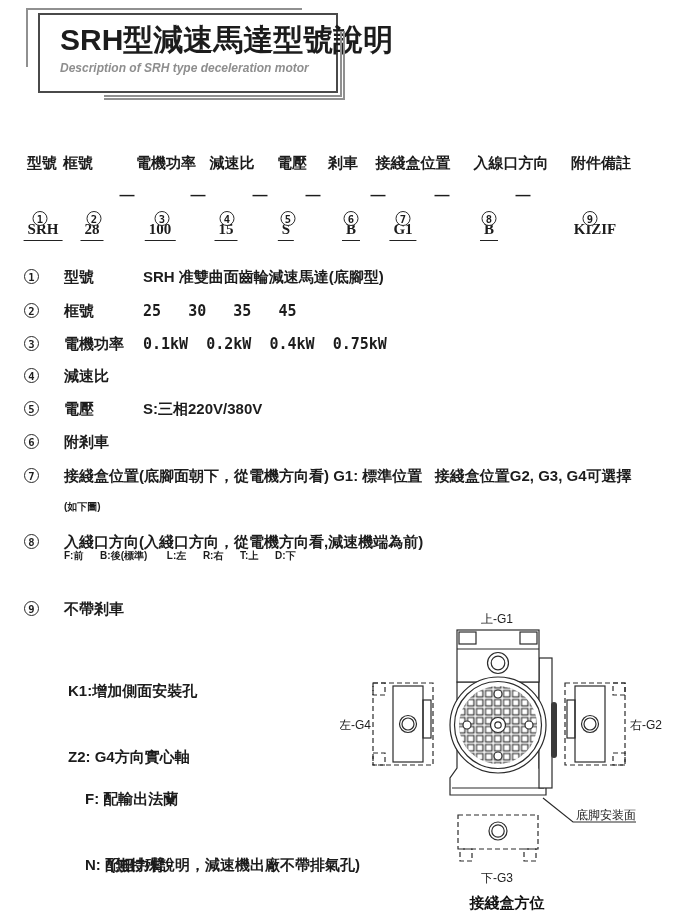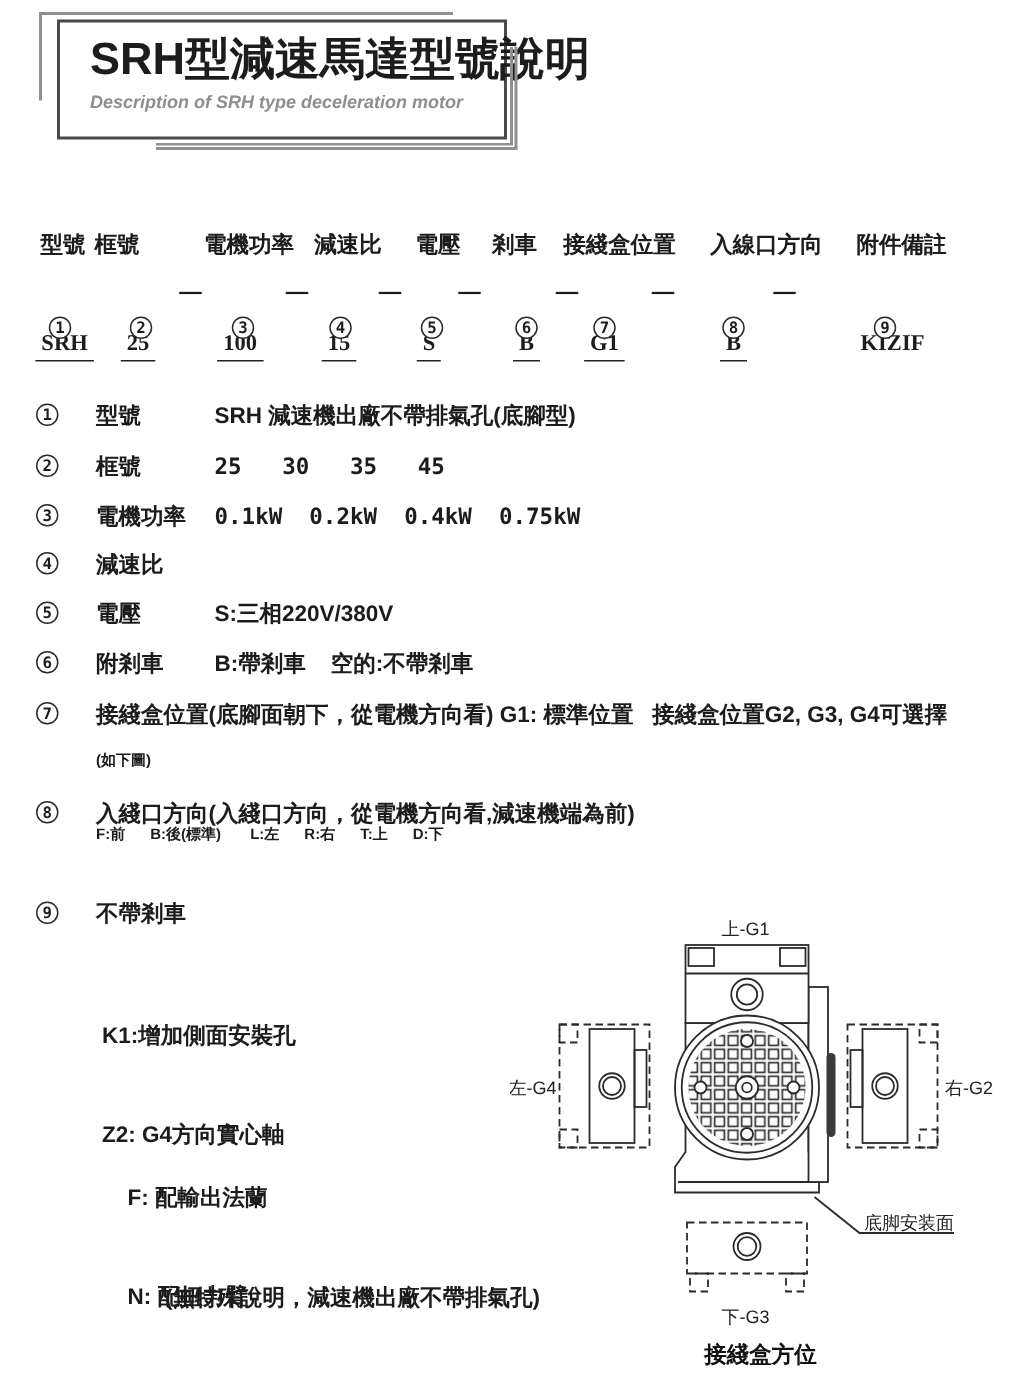--- a/index.html
+++ b/index.html
@@ -62,21 +62,21 @@
     <span class="mh" style="left:78px">框號</span>
     <span class="mh" style="left:166px">電機功率</span>
     <span class="mh" style="left:232px">減速比</span>
     <span class="mh" style="left:292px">電壓</span>
     <span class="mh" style="left:343px">剎車</span>
     <span class="mh" style="left:413px">接綫盒位置</span>
     <span class="mh" style="left:511px">入線口方向</span>
     <span class="mh" style="left:601px">附件備註</span>
 
     <span class="mcode" style="left:43px">SRH</span>
-    <span class="mcode" style="left:92px">25</span>
+    <span class="mcode" style="left:92px">28</span>
     <span class="mcode" style="left:160px">100</span>
     <span class="mcode" style="left:226px">15</span>
     <span class="mcode" style="left:286px">S</span>
     <span class="mcode" style="left:351px">B</span>
     <span class="mcode" style="left:403px">G1</span>
     <span class="mcode" style="left:489px">B</span>
     <span class="mcode" style="left:595px; border-bottom:none">KIZIF</span>
 
     <span class="mdash" style="left:127px">—</span>
     <span class="mdash" style="left:198px">—</span>
@@ -93,21 +93,21 @@
     <span class="circ mnum" style="left:288px">5</span>
     <span class="circ mnum" style="left:351px">6</span>
     <span class="circ mnum" style="left:403px">7</span>
     <span class="circ mnum" style="left:489px">8</span>
     <span class="circ mnum" style="left:590px">9</span>
   </div>
 
   <div class="item" style="top:268px">
     <span class="circ inum">1</span>
     <span class="ilbl">型號</span>
-    <span class="ival">SRH 減速機出廠不帶排氣孔(底腳型)</span>
+    <span class="ival">SRH 准雙曲面齒輪減速馬達(底腳型)</span>
   </div>
   <div class="item" style="top:302px">
     <span class="circ inum">2</span>
     <span class="ilbl">框號</span>
     <span class="ival mono">25   30   35   45</span>
   </div>
   <div class="item" style="top:335px">
     <span class="circ inum">3</span>
     <span class="ilbl">電機功率</span>
     <span class="ival mono">0.1kW  0.2kW  0.4kW  0.75kW</span>
@@ -117,21 +117,20 @@
     <span class="ilbl">減速比</span>
   </div>
   <div class="item" style="top:400px">
     <span class="circ inum">5</span>
     <span class="ilbl">電壓</span>
     <span class="ival">S:三相220V/380V</span>
   </div>
   <div class="item" style="top:433px">
     <span class="circ inum">6</span>
     <span class="ilbl">附剎車</span>
-    <span class="ival">B:帶剎車    空的:不帶剎車</span>
   </div>
   <div class="item" style="top:467px">
     <span class="circ inum">7</span>
     <span class="ilbl">接綫盒位置(底腳面朝下，從電機方向看) G1: 標準位置   接綫盒位置G2, G3, G4可選擇</span>
   </div>
   <div class="iline" style="top:500px">(如下圖)</div>
   <div class="item" style="top:533px">
     <span class="circ inum">8</span>
     <span class="ilbl">入綫口方向(入綫口方向，從電機方向看,減速機端為前)</span>
   </div>

